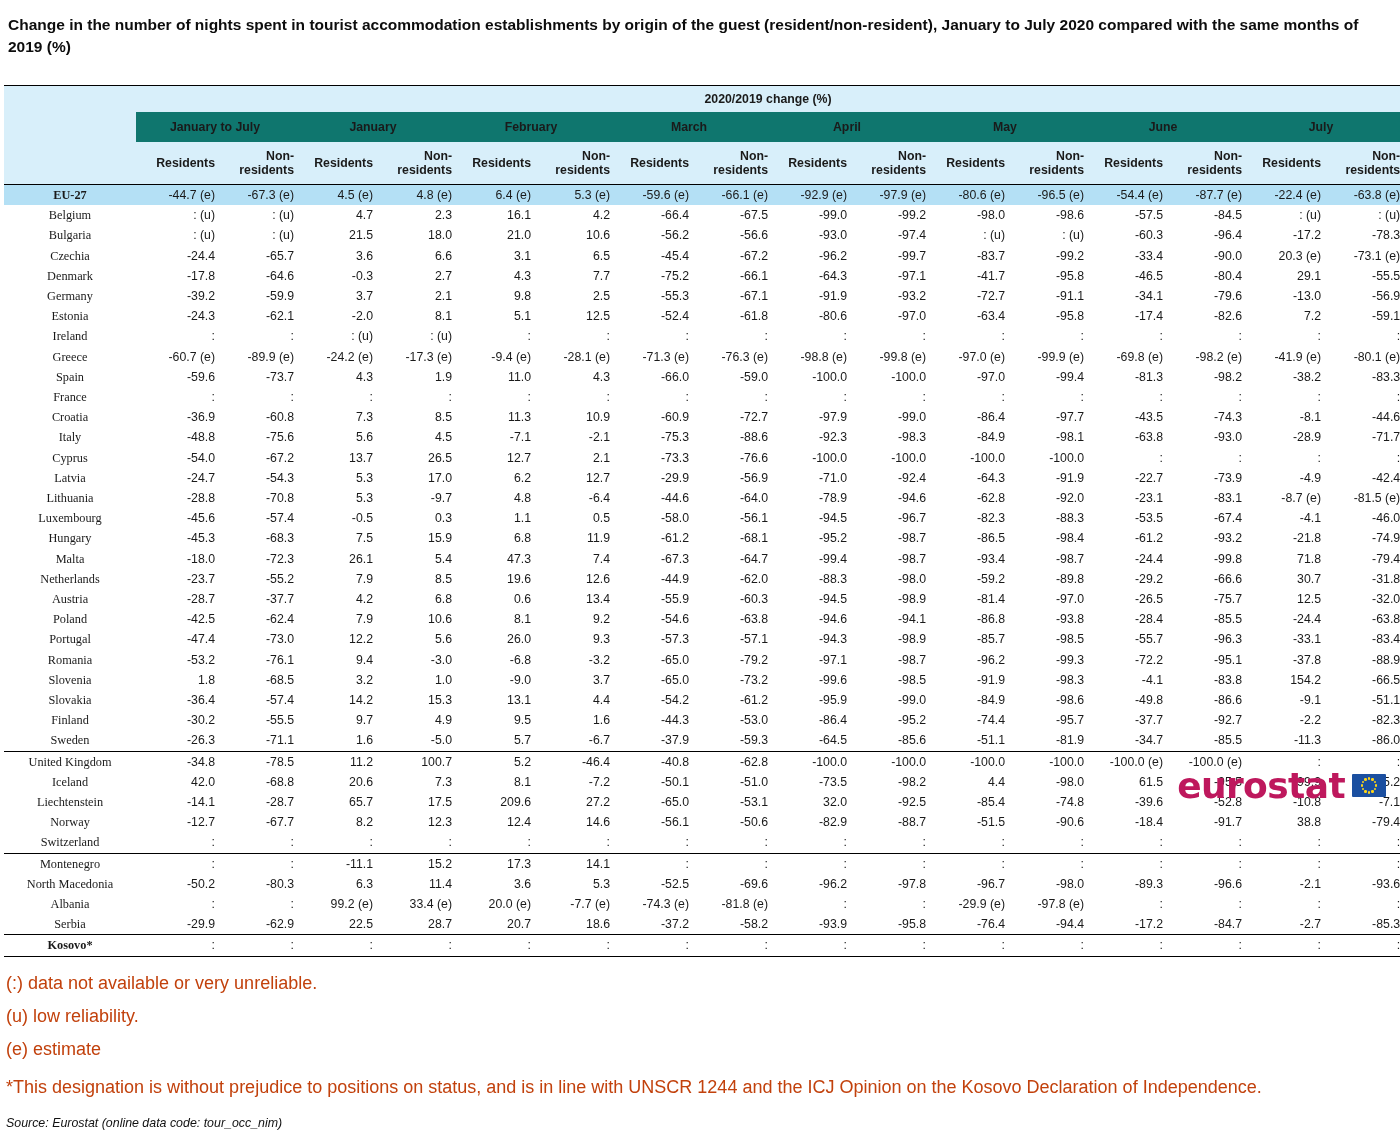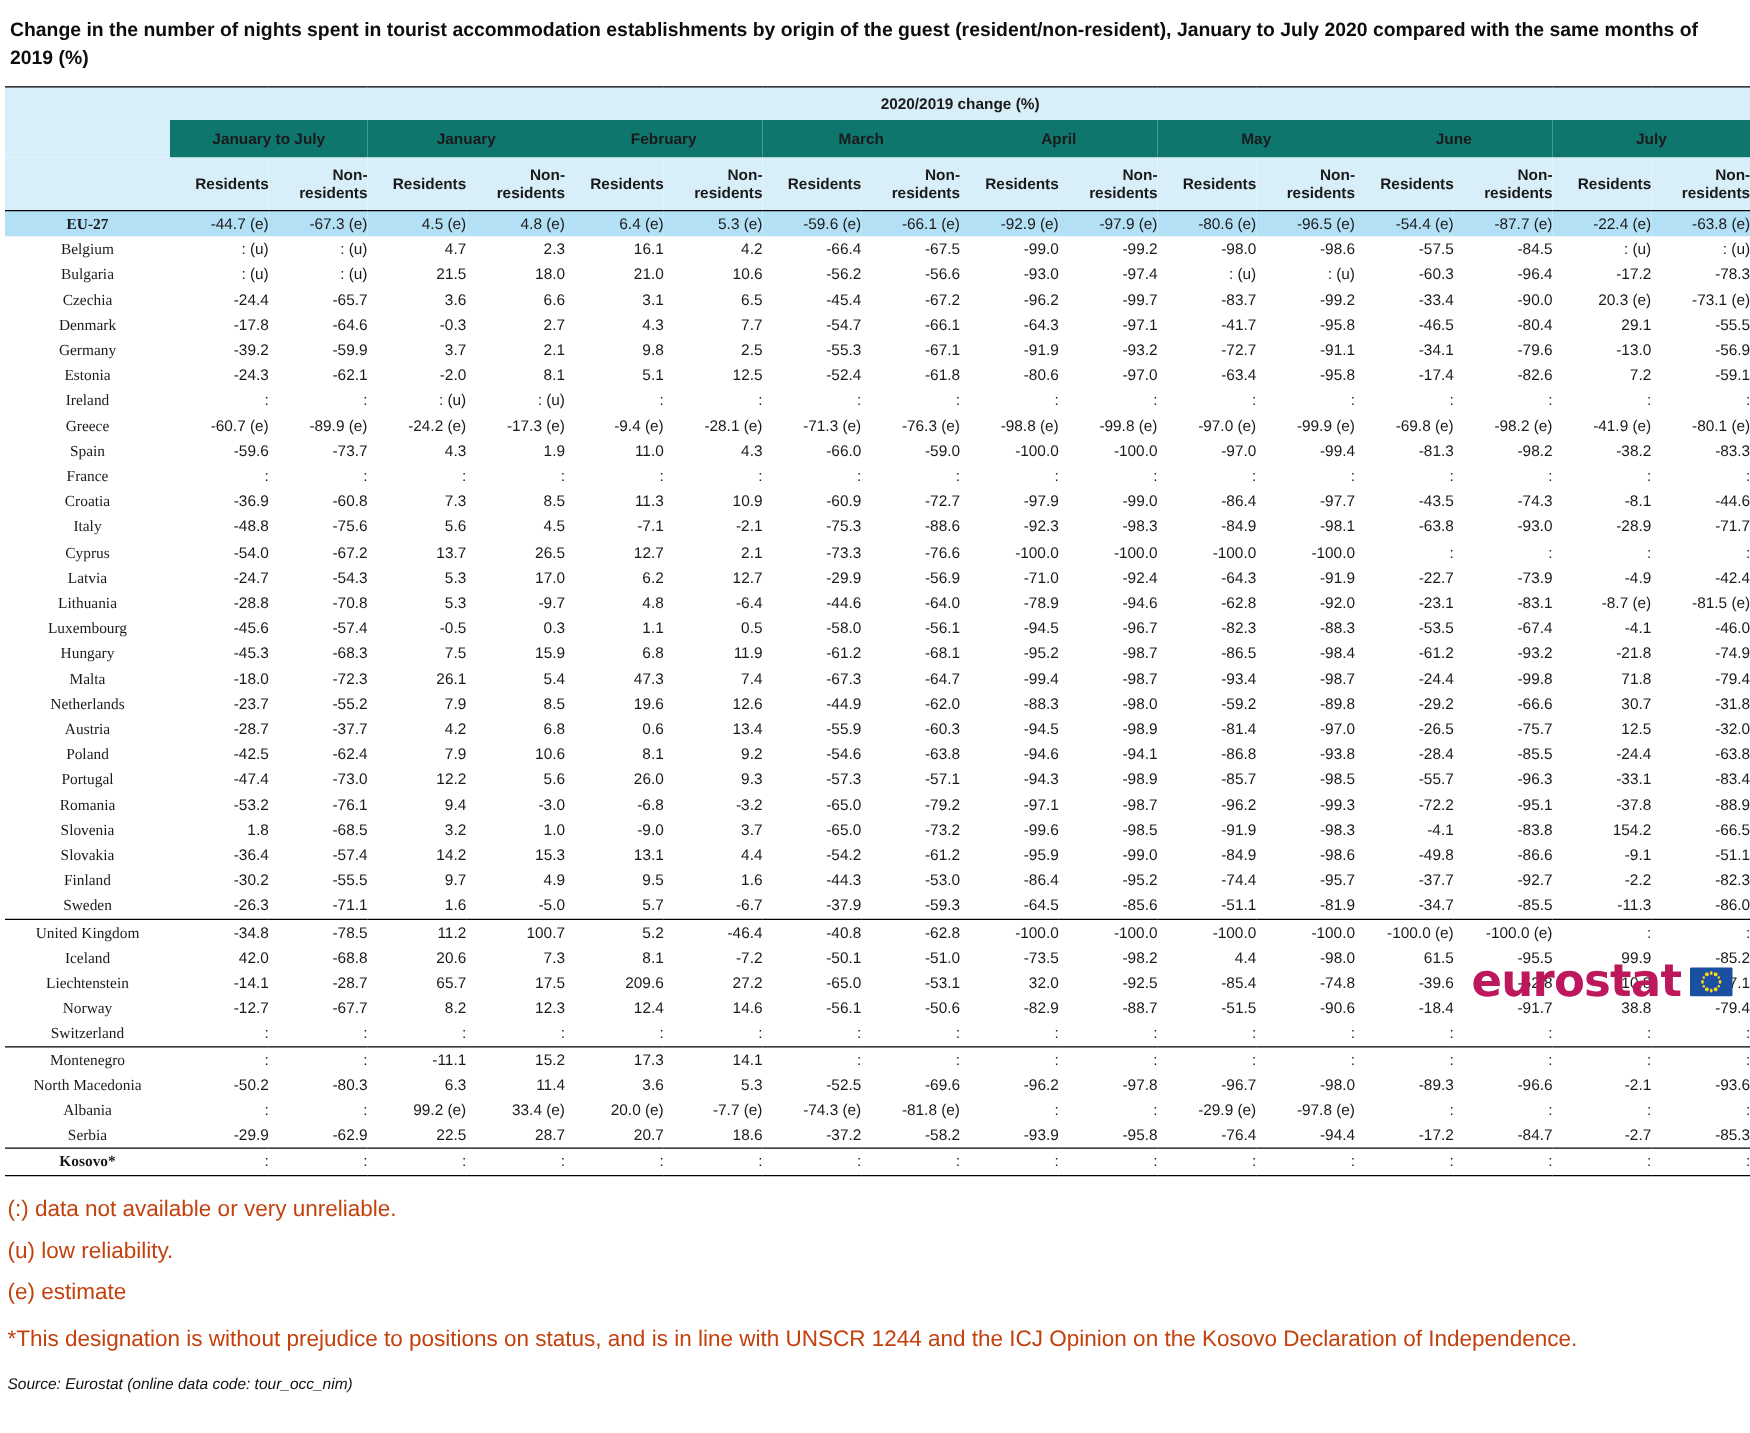--- a/index.html
+++ b/index.html
@@ -26,20 +26,21 @@
     font-weight: bold;
     line-height: 1.45;
     padding: 14px 14px 10px 8px;
     color: #0d0d0d;
   }
   table.main {
     border-collapse: collapse;
     width: 1392px;
     margin-left: 4px;
     table-layout: fixed;
+    margin-top: 16px;
   }
   table.main td, table.main th {
     font-size: 12.3px;
     padding: 0;
     vertical-align: middle;
     white-space: nowrap;
   }
   .hdr-top-cell {
     text-align: center;
     font-weight: bold;
@@ -300,21 +301,21 @@
           <td class="val">-73.1 (e)</td>
         </tr>
         <tr class="data-row">
           <td class="geo">Denmark</td>
           <td class="val">-17.8</td>
           <td class="val">-64.6</td>
           <td class="val">-0.3</td>
           <td class="val">2.7</td>
           <td class="val">4.3</td>
           <td class="val">7.7</td>
-          <td class="val">-54.7</td>
+          <td class="val">-75.2</td>
           <td class="val">-66.1</td>
           <td class="val">-64.3</td>
           <td class="val">-97.1</td>
           <td class="val">-41.7</td>
           <td class="val">-95.8</td>
           <td class="val">-46.5</td>
           <td class="val">-80.4</td>
           <td class="val">29.1</td>
           <td class="val">-55.5</td>
         </tr>

